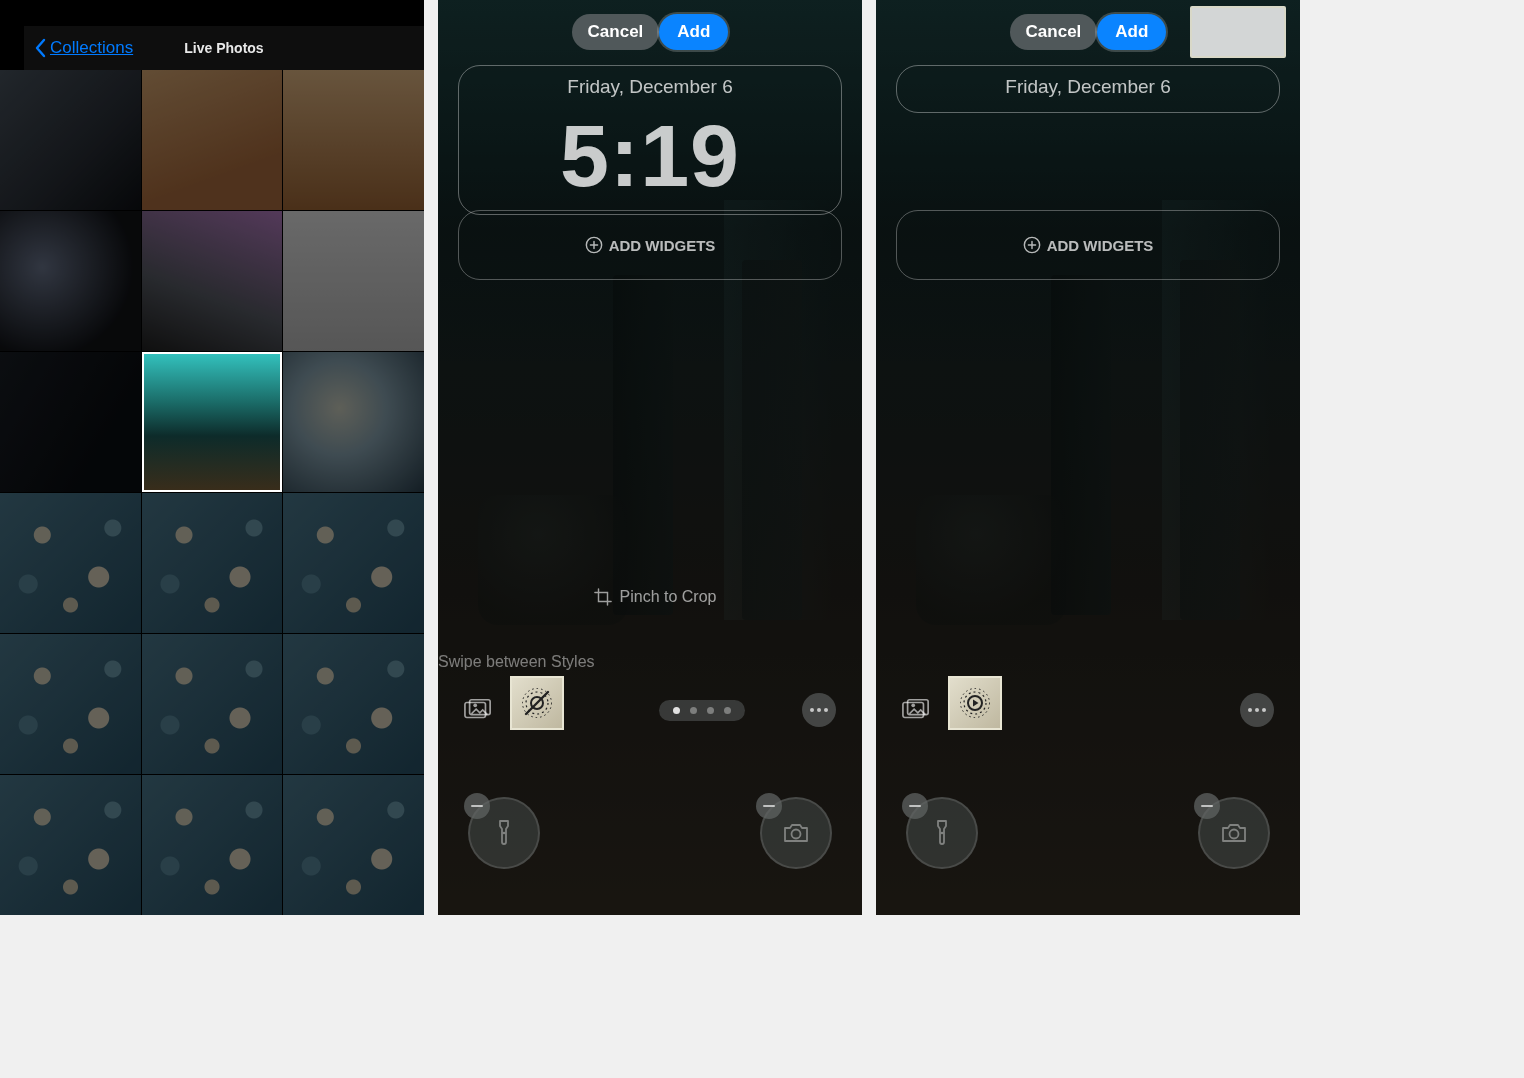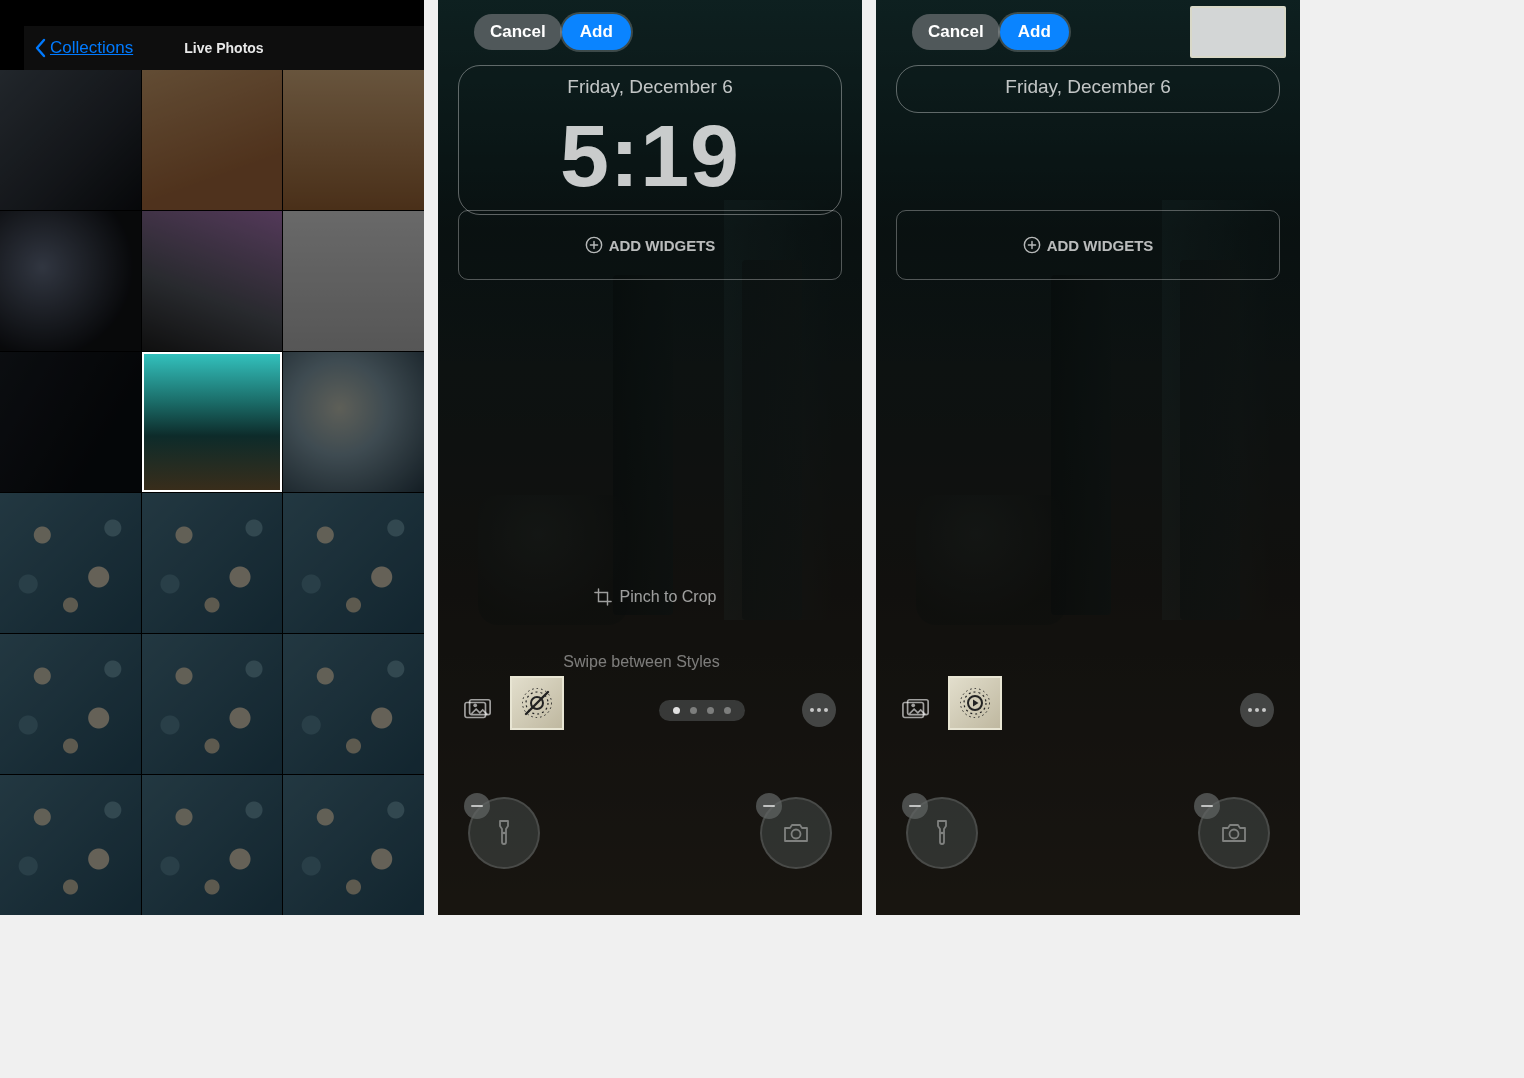--- a/index.html
+++ b/index.html
@@ -96,21 +96,21 @@
     background: linear-gradient(90deg, rgba(120,190,190,0.1), rgba(10,20,20,0)); }
   .shelf { position:absolute; left:175px; top:275px; width:60px; height:340px;
     background: linear-gradient(90deg,#0f1a19,#1b2a28); opacity:.55; border-radius:4px;}
   .shelf2 { position:absolute; right:60px; top:260px; width:60px; height:360px;
     background: linear-gradient(90deg,#17201f,#222e2b); opacity:.5; border-radius:4px;}
   .chair { position:absolute; left:40px; top:495px; width:150px; height:130px;
     background: radial-gradient(circle at 40% 30%,#3a4540,#1b211e 70%); border-radius:20px; opacity:.45;}
   .dim-overlay { position:absolute; inset:0; background: rgba(0,0,0,0.58); }
   .topbar {
     position:absolute; top:14px; left:0; right:0;
-    display:flex; justify-content:flex-start; padding:0 36px;
+    display:flex; justify-content:center; padding:0 36px;
     z-index:3;
   }
   .roundbtn {
     background: rgba(100,105,108,0.78);
     color:#fff; font-size:17px; font-weight:600;
     padding: 8px 16px; border-radius:20px;
   }
   .addbtn {
     background:#0a84ff; color:#fff; font-size:17px; font-weight:700;
     padding:8px 18px; border-radius:20px;
@@ -129,33 +129,33 @@
     border:1px solid rgba(255,255,255,0.35);
     border-radius:22px;
     text-align:center; padding:10px 0 14px;
     z-index:3;
   }
   .datebox .date { color:rgba(255,255,255,0.75); font-size:19px; font-weight:500; }
   .datebox .time { color:rgba(255,255,255,0.78); font-size:88px; font-weight:650; letter-spacing:1px; line-height:1; margin-top:14px;}
   .widgetbox {
     position:absolute; top:210px; left:20px; right:20px;
     border:1px solid rgba(255,255,255,0.3);
-    border-radius:10px; height:70px;
+    border-radius:22px; height:70px;
     display:flex; align-items:center; justify-content:center;
     color:rgba(255,255,255,0.72); font-size:15px; font-weight:600; gap:6px;
     z-index:3;
   }
   .plus-circle { width:18px;height:18px; }
   .pinch-row {
     position:absolute; top:588px; left:0; right:0; text-align:center;
     color:rgba(255,255,255,0.6); font-size:16px; z-index:3;
     display:flex; align-items:center; justify-content:center; gap:8px;margin-left:10px;
   }
   .swipe-row {
-    position:absolute; top:653px; left:0; right:17px; text-align:center;
+    position:absolute; top:653px; left:0; right:17px; 
     color:rgba(255,255,255,0.45); font-size:16px; z-index:3;
   }
   .toolrow {
     position:absolute; top:680px; left:0; right:0; height:60px;
     display:flex; align-items:center; justify-content:space-between;
     padding:0 26px; z-index:3;
   }
   .tool-icon { color:rgba(255,255,255,0.6); display:flex; align-items:center; justify-content:center;}
   .tool-icon svg { width:28px; height:24px; }
   .page-dots {

